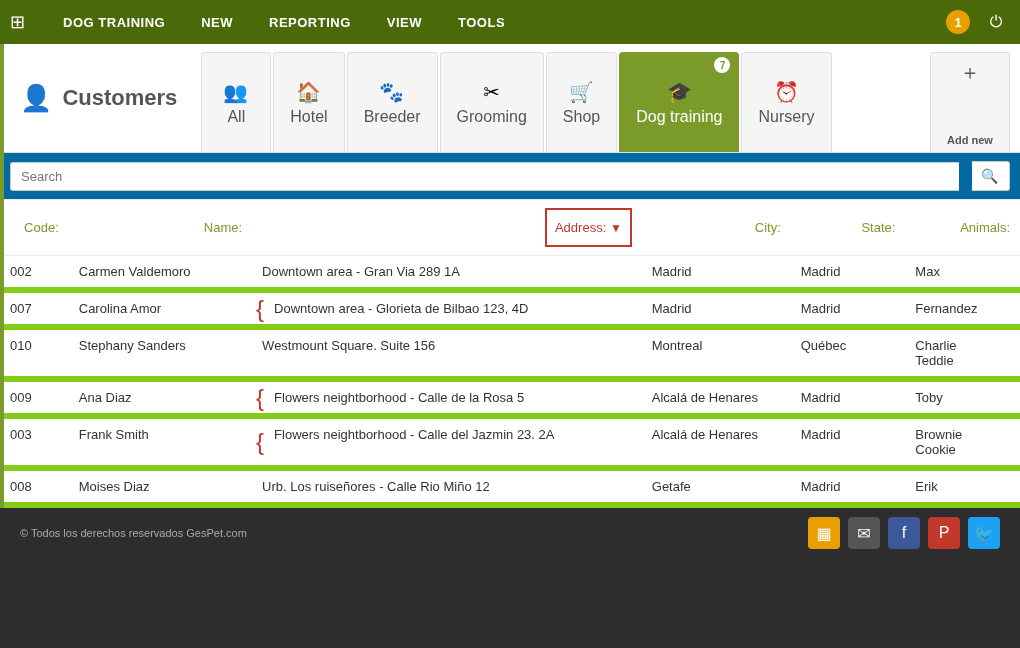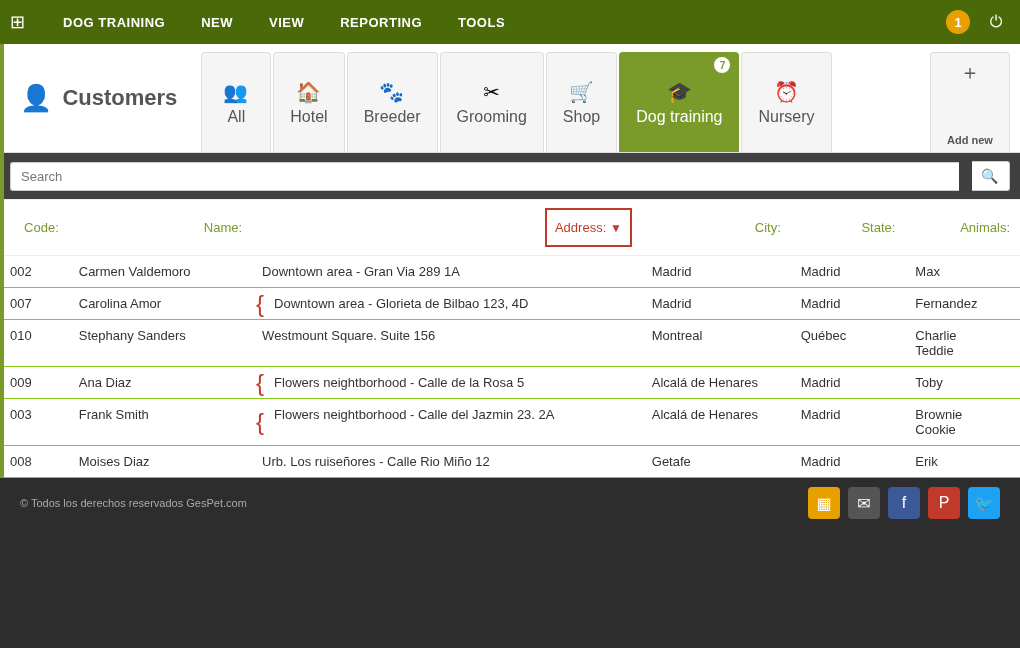--- a/index.html
+++ b/index.html
@@ -161,21 +161,21 @@
     }
     .add-new-btn .plus-icon { font-size: 20px; color: #555; }
     .add-new-btn .btn-label { font-size: 11px; font-weight: bold; color: #555; margin-top: 44px; }
 
     
     .search-bar {
       display: flex;
       align-items: center;
       padding: 8px 10px;
       border-bottom: 1px solid #eee;
-      background: #404040;
+      background: #0369a1;
       gap: 13px;
     }
     .search-bar input {
       flex: 1;
       border: 1px solid #ccc;
       border-right: none;
       border-radius: 3px 0 0 3px;
       padding: 6px 10px;
       font-size: 13px;
       outline: none;
@@ -200,21 +200,21 @@
     .data-table th {
       text-align: right;
       padding: 8px 10px;
       font-weight: normal;
       color: #7a9a2a;
       border-bottom: 1px solid #eee;
       font-size: 13px;
     }
     .data-table td {
       padding: 8px 10px;
-      border-bottom: 1px solid #84cc16;
+      border-bottom: 6px solid #84cc16;
       color: #333;
       vertical-align: top;
     }
 
     
     .footer {
       background: #2d2d2d;
       padding: 10px 20px;
       display: flex;
       align-items: center;
@@ -259,22 +259,22 @@
     }
   </style>
 </head>
 <body>
 
 <div class="top-nav">
   <span class="grid-icon">⊞</span>
   <div class="nav-items">
     <div class="nav-item">DOG TRAINING</div>
     <div class="nav-item">NEW</div>
+    <div class="nav-item">REPORTING</div>
     <div class="nav-item">VIEW</div>
-    <div class="nav-item">REPORTING</div>
     <div class="nav-item">TOOLS</div>
   </div>
   <div class="nav-icons">
     <div class="alert-icon">1</div>
     <div class="nav-icon-btn">⏻</div>
   </div>
 </div>
 
 <div class="main-content content-wrapper">
   <div style="position:absolute; left:0; top:0; bottom:0; width:4px; background:#7a9a2a; z-index:10;"></div>

